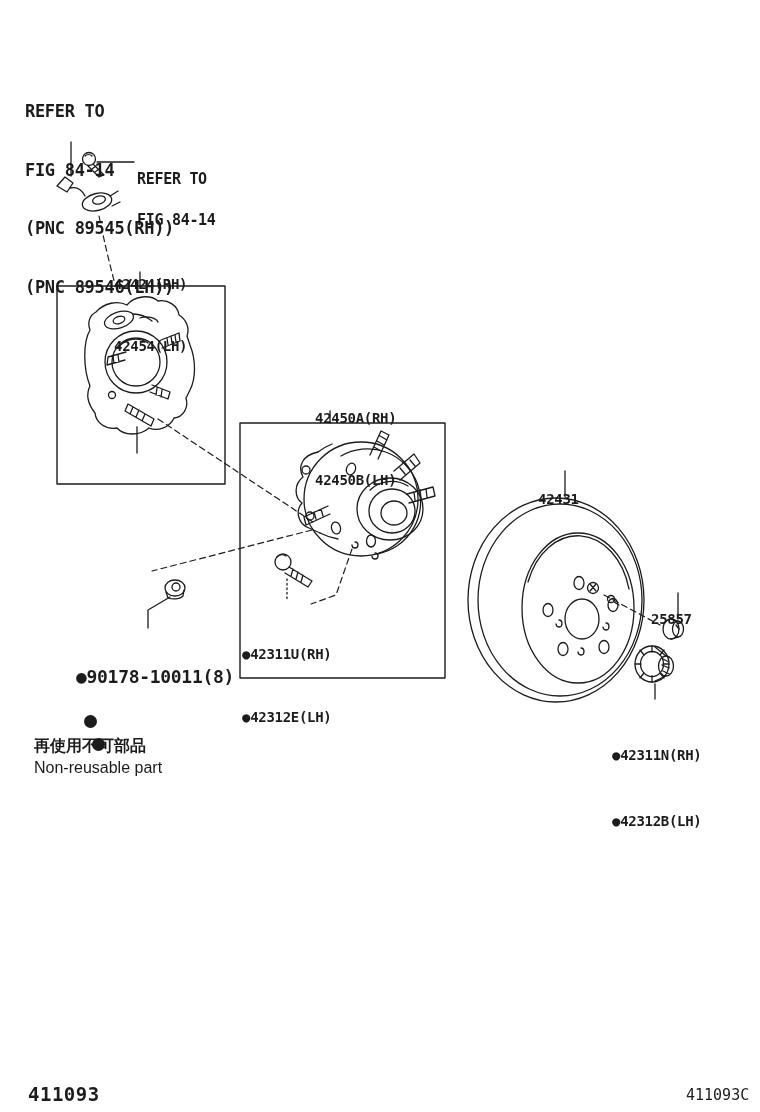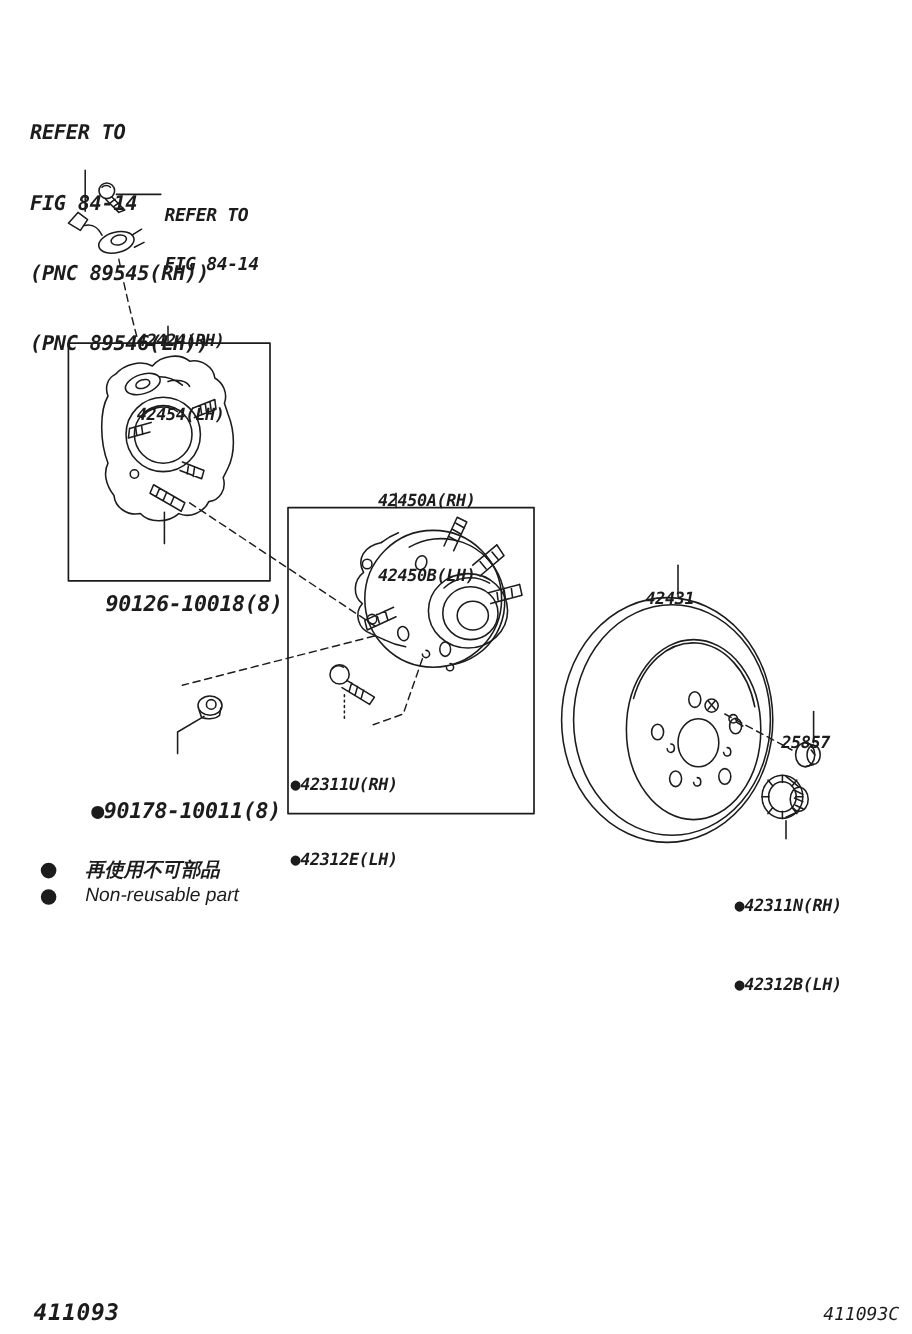--- a/index.html
+++ b/index.html
@@ -1,28 +1,27 @@
 <!DOCTYPE html>
 <html><head>
 <meta charset="utf-8">
 <style>
   html,body{margin:0;padding:0;background:#ffffff;}
   .stage{
     position:relative;width:760px;height:1112px;background:#ffffff;
     color:#1c1c1c;overflow:hidden;
     font-family:"DejaVu Sans Mono","Liberation Mono",monospace;
-    font-style:italic;
   }
   .lbl{position:absolute;white-space:pre;font-weight:bold;letter-spacing:-0.3px;line-height:1;}
   .lbl div{line-height:inherit;}
   .f17{font-size:17px;line-height:19.5px;}
   .f15{font-size:15px;line-height:13.5px;}
   .f20{font-size:14px;line-height:20.5px;}
   .f18{font-size:18px;line-height:19px;}
-  .legend-row{position:absolute;display:flex;align-items:center;gap:24px;}
+  .legend-row{position:absolute;display:flex;align-items:center;gap:8px;flex-direction:column;}
   .dot{width:13px;height:13px;border-radius:50%;background:#1c1c1c;flex:0 0 auto;}
   .legend-jp{font-family:"DejaVu Sans",sans-serif;font-size:16px;font-weight:600;white-space:pre;}
   .legend-en{font-family:"Liberation Sans","DejaVu Sans",sans-serif;font-size:16px;font-weight:400;white-space:pre;text-align:right;}
   .footer-left{position:absolute;left:28px;top:1083px;font-size:19px;font-weight:bold;letter-spacing:0.5px;}
   .footer-right{position:absolute;left:686px;top:1086px;font-size:15px;font-weight:normal;text-align:center;}
   svg{position:absolute;left:0;top:0;}
 </style>
 </head>
 <body>
 
@@ -160,23 +159,20 @@
   <div class="lbl f15" style="left:137px;top:146px">
     <div>REFER TO</div>
     <div>FIG 84-14</div>
   </div>
 
   <div class="lbl f20" style="left:114px;top:233px">
     <div>42424(RH)</div>
     <div>42454(LH)</div>
   </div>
 
-  <div class="lbl f18" style="left:88px;top:456px">
-    <div>90126-10018(8)</div>
-  </div>
 
   <div class="lbl f20" style="left:315px;top:367px">
     <div>42450A(RH)</div>
     <div>42450B(LH)</div>
   </div>
 
   <div class="lbl f20" style="left:538px;top:448px">
     <div>42431</div>
   </div>
 

